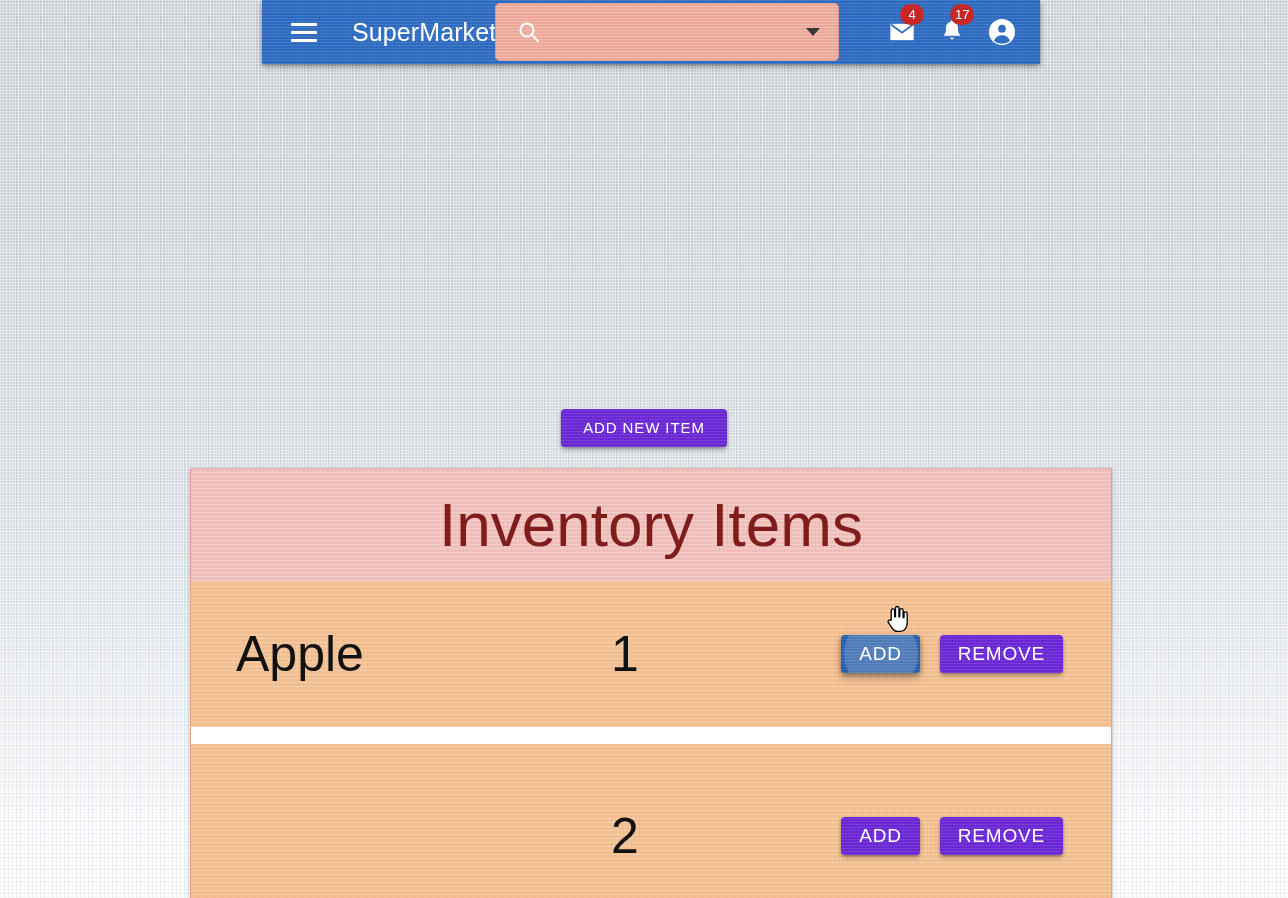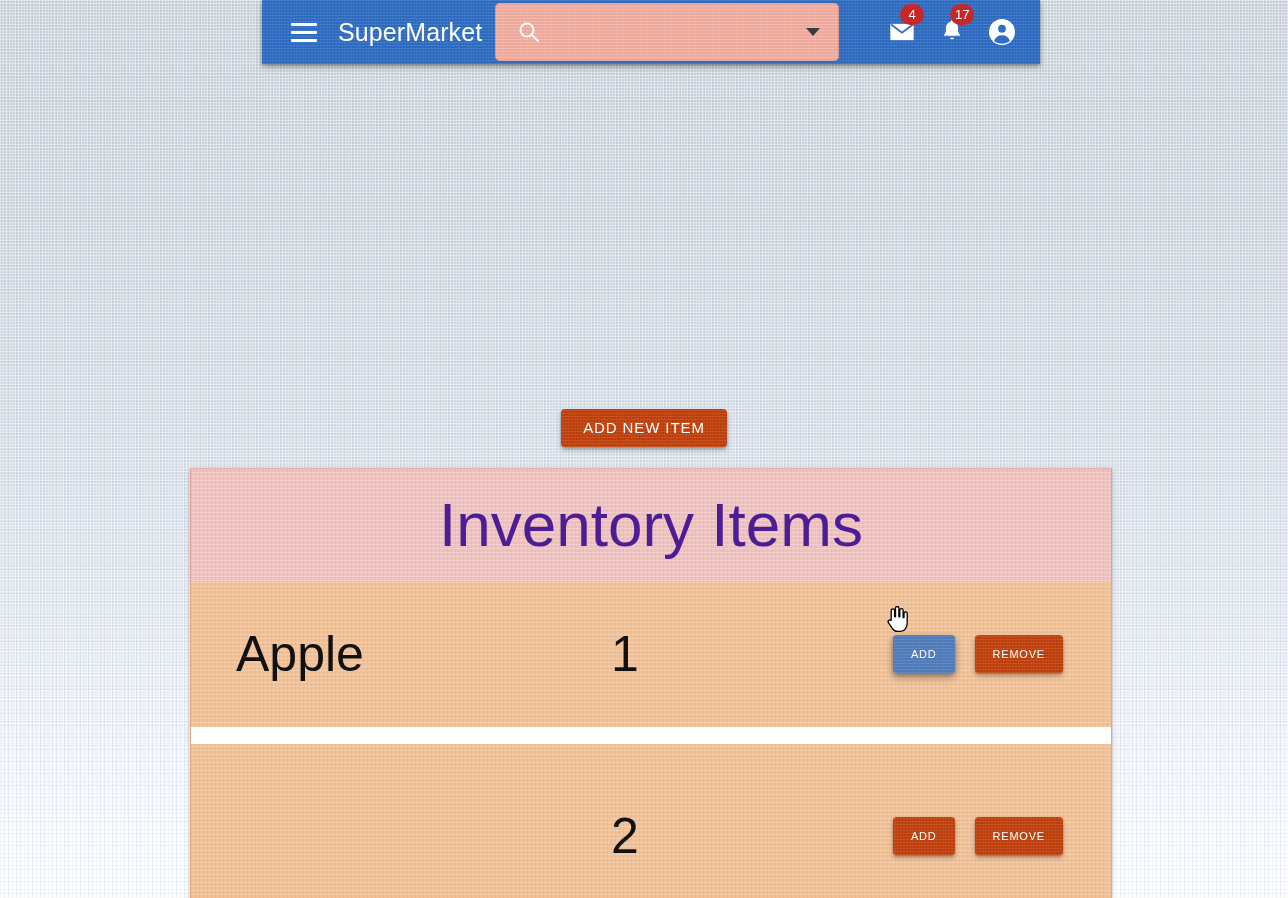--- a/index.html
+++ b/index.html
@@ -75,21 +75,21 @@
     display: block;
     width: 26px;
     height: 3px;
     background: #ffffff;
     border-radius: 1px;
   }
   .brand {
     color: #ffffff;
     font-size: 25px;
     font-weight: 400;
-    margin-left: 14px;
+    margin-left: 28px;
     letter-spacing: 0.1px;
     white-space: nowrap;
     position: relative;
     z-index: 2;
   }
   .searchwrap {
     position: absolute;
     left: 233px;       
     top: 3px;
     width: 344px;
@@ -191,21 +191,21 @@
   
   .addnew-wrap {
     position: absolute;
     left: 0; right: 0;
     top: 409px;
     display: flex;
     justify-content: center;
     z-index: 3;
   }
   .btn-raised {
-    background: #c2410c;
+    background: #6d28d9;
     color: #ffffff;
     border: none;
     border-radius: 4px;
     font-family: "Liberation Sans", sans-serif;
     font-size: 15px;
     font-weight: 500;
     letter-spacing: 0.9px;
     cursor: pointer;
     box-shadow: 0 3px 5px rgba(0,0,0,0.26), 0 1px 2px rgba(0,0,0,0.22);
     position: relative;
@@ -252,21 +252,21 @@
     position: absolute;
     inset: 0;
     pointer-events: none;
     background-image:
       repeating-linear-gradient(0deg, rgba(255,255,255,0.26) 0 1px, rgba(0,0,0,0) 1px 4px),
       repeating-linear-gradient(90deg, rgba(240,165,110,0.26) 0 1px, rgba(0,0,0,0) 1px 4px);
   }
   .card-title {
     font-size: 62px;
     font-weight: 400;
-    color: #4c1d95;
+    color: #7f1d1d;
     line-height: 1;
     position: relative;
     z-index: 2;
   }
   .row {
     background: #f3c094;
     position: relative;
     display: flex;
     align-items: center;
     border-left: 1px solid #e5a87d;
@@ -314,21 +314,21 @@
     right: 48px;
     display: flex;
     align-items: center;
     gap: 20px;
     z-index: 2;
   }
   .btn-small {
     height: 38px;
     line-height: 38px;
     padding: 0 18px;
-    font-size: 11px;
+    font-size: 19px;
     letter-spacing: 0.8px;
   }
   .btn-hover {
     background: #2a61ad;
     box-shadow: 0 4px 8px rgba(0,0,0,0.32), 0 2px 4px rgba(0,0,0,0.24);
   }
   .ripple {
     position: absolute;
     left: 50%;
     top: 50%;

